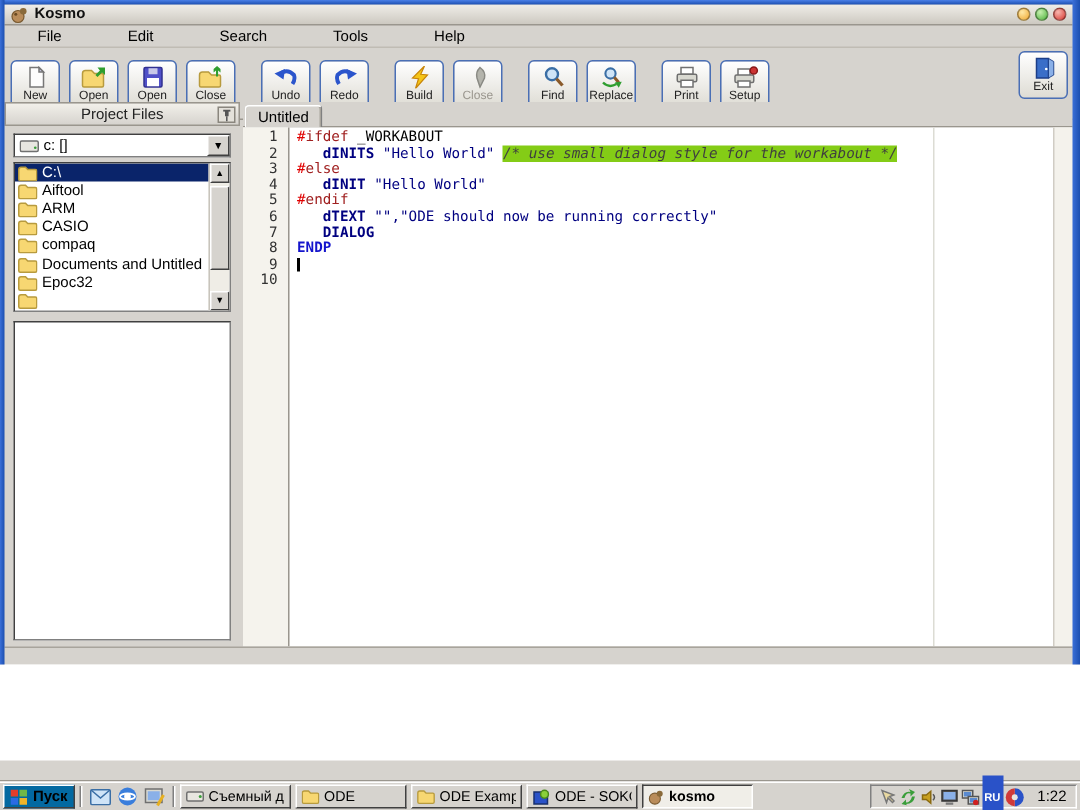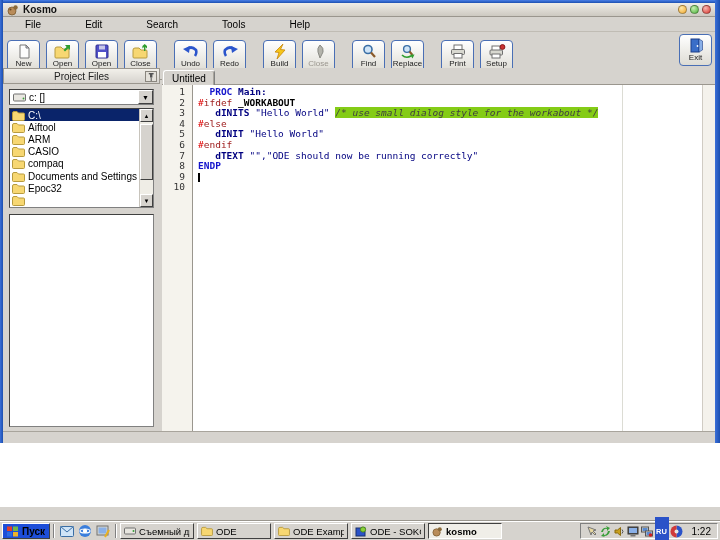--- a/index.html
+++ b/index.html
@@ -80,39 +80,39 @@
   #editor-body{position:absolute;left:0;top:17px;right:0;bottom:0;background:#fff;}
   #gutter{position:absolute;left:0;top:0;width:31px;bottom:0;background:#f5f3ed;border-right:1px solid #9a968e;
     font-family:"DejaVu Sans Mono", monospace;font-size:9.5px;color:#333;text-align:right;padding:2px 7px 0 0;}
   .gut-num{height:10.6px;line-height:10.6px;}
   #code{position:absolute;left:32px;top:0;right:14px;bottom:0;padding:2px 0 0 4px;
     font-family:"DejaVu Sans Mono", monospace;font-size:9.5px;color:#000;overflow:hidden;}
   .code-line{height:10.6px;line-height:10.6px;white-space:pre;}
   .tk-pl{color:#000;}
   .tk-kb{color:#1414cc;font-weight:bold;}
   .tk-kn{color:#000080;font-weight:bold;}
-  .tk-id{color:#000;font-weight:bold;margin-top:36px;}
+  .tk-id{color:#000;font-weight:normal;margin-top:36px;}
   .tk-pr{color:#e00000;}
   .tk-pm{color:#a02020;}
   .tk-st{color:#000080;}
   .tk-cm{color:#3f3f3f;background:#84cc16;font-style:italic;margin-top:12px;}
   .cursor{display:inline-block;width:1.5px;height:9px;background:#000;vertical-align:middle;}
   #margin-line{position:absolute;left:428px;top:0;bottom:0;width:1px;background:#dcdcd4;}
   #ed-scroll{position:absolute;right:0;top:0;width:13px;bottom:0;background:#f4f2ec;border-left:1px solid #d0ccc4;}
 
   #win-footer{position:absolute;left:3px;right:5px;bottom:0;height:12px;background:#d6d3ce;border-top:1px solid #a8a49c;}
 
   
   #desktop-white{position:absolute;left:0;top:443px;width:720px;height:63px;background:#fff;}
   #gray-strip{position:absolute;left:0;top:506px;width:720px;height:15px;background:#d6d3ce;border-top:1px solid #fff;box-shadow:inset 0 -1px #9a968e;}
 
   
   #taskbar{position:absolute;left:0;top:521px;width:720px;height:19px;background:#d6d3ce;border-top:1px solid #fff;
     display:flex;align-items:center;padding:0 2px;}
-  #start-btn{height:16px;padding:0 4px;display:flex;align-items:center;gap:3px;background:#1d4ed8;
+  #start-btn{height:16px;padding:0 4px;display:flex;align-items:center;gap:3px;background:#0369a1;
     border:1px solid #fff;border-right-color:#404040;border-bottom-color:#404040;
     font-size:10px;font-weight:bold;color:#000;flex:0 0 auto;justify-content:space-between;}
   .tb-sep{width:2px;height:14px;margin:0 3px;border-left:1px solid #808080;border-right:1px solid #fff;flex:0 0 auto;}
   .ql-icon{width:16px;height:15px;margin:0 1px;display:flex;align-items:center;justify-content:center;flex:0 0 auto;}
   .task-btn{width:74px;height:16px;margin-right:3px;padding:0 3px;display:flex;align-items:center;gap:3px;
     background:#d6d3ce;border:1px solid #fff;border-right-color:#404040;border-bottom-color:#404040;
     font-size:9.5px;color:#000;overflow:hidden;white-space:nowrap;flex:0 0 auto;}
   .task-btn svg{flex:0 0 auto;}
   .task-btn .t-lbl{overflow:hidden;text-overflow:clip;white-space:nowrap;}
   .task-btn.active{background:#f0eee8;border:1px solid #404040;border-right-color:#fff;border-bottom-color:#fff;font-weight:bold;}
@@ -309,21 +309,21 @@
               <svg width="13" height="11" viewBox="0 0 13 11">
                 <path d="M0.5 3 q0-1.5 1.5-1.5 h3 l1.5 1.5 h5 q1 0 1 1 v5.5 q0 1-1 1 h-10 q-1 0-1-1z" fill="#f7d772" stroke="#b89b3e"></path>
               </svg>
               <span>compaq</span>
             </div>
 
             <div class="tree-item">
               <svg width="13" height="11" viewBox="0 0 13 11">
                 <path d="M0.5 3 q0-1.5 1.5-1.5 h3 l1.5 1.5 h5 q1 0 1 1 v5.5 q0 1-1 1 h-10 q-1 0-1-1z" fill="#f7d772" stroke="#b89b3e"></path>
               </svg>
-              <span>Documents and Settings</span>
+              <span>Documents and Untitled</span>
             </div>
 
             <div class="tree-item">
               <svg width="13" height="11" viewBox="0 0 13 11">
                 <path d="M0.5 3 q0-1.5 1.5-1.5 h3 l1.5 1.5 h5 q1 0 1 1 v5.5 q0 1-1 1 h-10 q-1 0-1-1z" fill="#f7d772" stroke="#b89b3e"></path>
               </svg>
               <span>Epoc32</span>
             </div>
 
             <div class="tree-item">
@@ -355,27 +355,27 @@
             <div class="gut-num">5</div>
             <div class="gut-num">6</div>
             <div class="gut-num">7</div>
             <div class="gut-num">8</div>
             <div class="gut-num">9</div>
             <div class="gut-num">10</div>
           </div>
         <div id="code">
           <div id="margin-line"></div>
           <div id="code-lines">
-              <div class="code-line"><span class="tk-pl">  </span><span class="tk-kb">PROC</span><span class="tk-pl"> </span><span class="tk-kn">Main:</span></div>
               <div class="code-line"><span class="tk-pr">#</span><span class="tk-pm">ifdef</span><span class="tk-pl"> </span><span class="tk-id">_WORKABOUT</span></div>
               <div class="code-line"><span class="tk-pl">   </span><span class="tk-kn">dINITS</span><span class="tk-pl"> </span><span class="tk-st">"Hello World"</span><span class="tk-pl"> </span><span class="tk-cm">/* use small dialog style for the workabout */</span></div>
               <div class="code-line"><span class="tk-pr">#</span><span class="tk-pm">else</span></div>
               <div class="code-line"><span class="tk-pl">   </span><span class="tk-kn">dINIT</span><span class="tk-pl"> </span><span class="tk-st">"Hello World"</span></div>
               <div class="code-line"><span class="tk-pr">#</span><span class="tk-pm">endif</span></div>
               <div class="code-line"><span class="tk-pl">   </span><span class="tk-kn">dTEXT</span><span class="tk-pl"> </span><span class="tk-st">"","ODE should now be running correctly"</span></div>
+              <div class="code-line"><span class="tk-pl">   </span><span class="tk-kn">DIALOG</span></div>
               <div class="code-line"><span class="tk-kb">ENDP</span></div>
               <div class="code-line"><span class="cursor"></span></div>
             </div>
         </div>
         <div id="ed-scroll"></div>
       </div>
     </div>
 
     <div id="win-footer"></div>
   </div>

